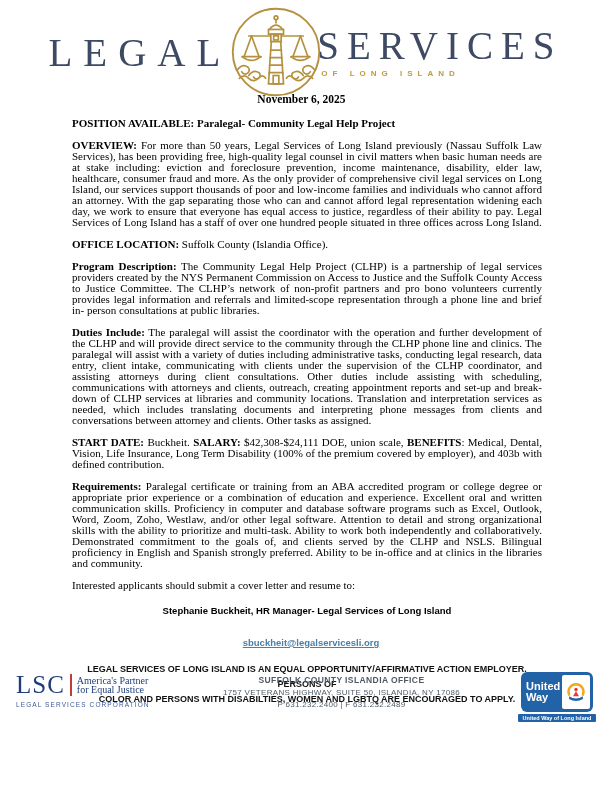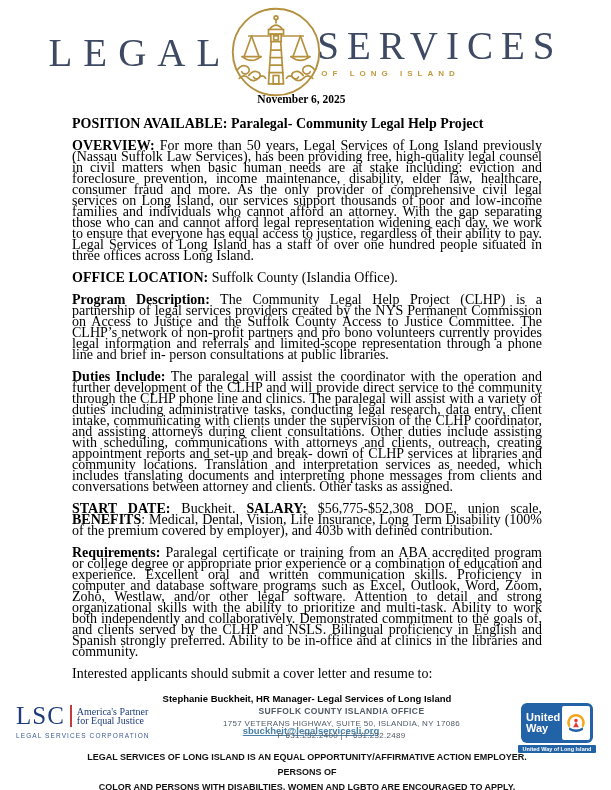--- a/index.html
+++ b/index.html
@@ -45,21 +45,21 @@
   .date {
     font-weight: bold;
     font-size: 11.5px;
     margin-top: -6px;
     text-align: center;
     transform: translateX(-4px);
   }
   
   .bodycopy { margin: 13px 69px 0 72px; }
   .para {
-    font-size: 14px;
+    font-size: 11px;
     line-height: 11px;
     text-align: justify;
     margin: 0 0 11px 0;
   }
   .para.nojust { text-align: left; }
   .lead { font-weight: bold; }
   
   .contact-name {
     font-family: "Liberation Sans", sans-serif;
     font-weight: bold;
@@ -82,21 +82,21 @@
     font-size: 9px;
     line-height: 15px;
     text-align: center;
     margin-top: 12px;
     color: #111;
   }
   .eeo span { display: block; }
   
   .footer {
     position: absolute;
-    left: 0; right: 0; top: 703px;
+    left: 0; right: 0; top: 672px;
     display: flex;
     justify-content: space-between;
     align-items: flex-start;
     padding: 0 14px 0 16px;
   }
   .lsc { width: 150px; }
   .lsc-top { display: flex; align-items: center; }
   .lsc-acronym {
     font-family: "Liberation Serif", serif;
     font-size: 25px;
@@ -227,21 +227,21 @@
     <p class="para"><strong class="lead">POSITION AVAILABLE: Paralegal- Community Legal Help Project</strong></p>
 
     <p class="para"><strong class="lead">OVERVIEW:</strong><span> For more than 50 years, Legal Services of Long Island previously (Nassau Suffolk Law Services), has been providing free, high-quality legal counsel in civil matters when basic human needs are at stake including: eviction and foreclosure prevention, income maintenance, disability, elder law, healthcare, consumer fraud and more. As the only provider of comprehensive civil legal services on Long Island, our services support thousands of poor and low-income families and individuals who cannot afford an attorney. With the gap separating those who can and cannot afford legal representation widening each day, we work to ensure that everyone has equal access to justice, regardless of their ability to pay. Legal Services of Long Island has a staff of over one hundred people situated in three offices across Long Island.</span></p>
 
     <p class="para"><strong class="lead">OFFICE LOCATION:</strong><span> Suffolk County (Islandia Office).</span></p>
 
     <p class="para"><strong class="lead">Program Description:</strong><span> The Community Legal Help Project (CLHP) is a partnership of legal services providers created by the NYS Permanent Commission on Access to Justice and the Suffolk County Access to Justice Committee. The CLHP’s network of non-profit partners and pro bono volunteers currently provides legal information and referrals and limited-scope representation through a phone line and brief in- person consultations at public libraries.</span></p>
 
     <p class="para"><strong class="lead">Duties Include:</strong><span> The paralegal will assist the coordinator with the operation and further development of the CLHP and will provide direct service to the community through the CLHP phone line and clinics. The paralegal will assist with a variety of duties including administrative tasks, conducting legal research, data entry, client intake, communicating with clients under the supervision of the CLHP coordinator, and assisting attorneys during client consultations. Other duties include assisting with scheduling, communications with attorneys and clients, outreach, creating appointment reports and set-up and break- down of CLHP services at libraries and community locations. Translation and interpretation services as needed, which includes translating documents and interpreting phone messages from clients and conversations between attorney and clients. Other tasks as assigned.</span></p>
 
-    <p class="para"><strong class="lead">START DATE:</strong><span> Buckheit.  </span><strong class="lead">SALARY:</strong><span> $56,775-$52,308 DOE, union scale, </span><strong class="lead">BENEFITS</strong><span>: Medical, Dental, Vision, Life Insurance, Long Term Disability (100% of the premium covered by employer), and 403b with defined contribution.</span></p>
+    <p class="para"><strong class="lead">START DATE:</strong><span> Buckheit.  </span><strong class="lead">SALARY:</strong><span> $42,308-$24,111 DOE, union scale, </span><strong class="lead">BENEFITS</strong><span>: Medical, Dental, Vision, Life Insurance, Long Term Disability (100% of the premium covered by employer), and 403b with defined contribution.</span></p>
 
     <p class="para"><strong class="lead">Requirements:</strong><span> Paralegal certificate or training from an ABA accredited program or college degree or appropriate prior experience or a combination of education and experience. Excellent oral and written communication skills. Proficiency in computer and database software programs such as Excel, Outlook, Word, Zoom, Zoho, Westlaw, and/or other legal software. Attention to detail and strong organizational skills with the ability to prioritize and multi-task. Ability to work both independently and collaboratively. Demonstrated commitment to the goals of, and clients served by the CLHP and NSLS. Bilingual proficiency in English and Spanish strongly preferred. Ability to be in-office and at clinics in the libraries and community.</span></p>
 
     <p class="para nojust">Interested applicants should submit a cover letter and resume to:</p>
 
     <div class="contact-name">Stephanie Buckheit, HR Manager- Legal Services of Long Island</div>
 
     <div class="email-row">
       <a class="email" href="#">sbuckheit@legalservicesli.org</a>
     </div>

